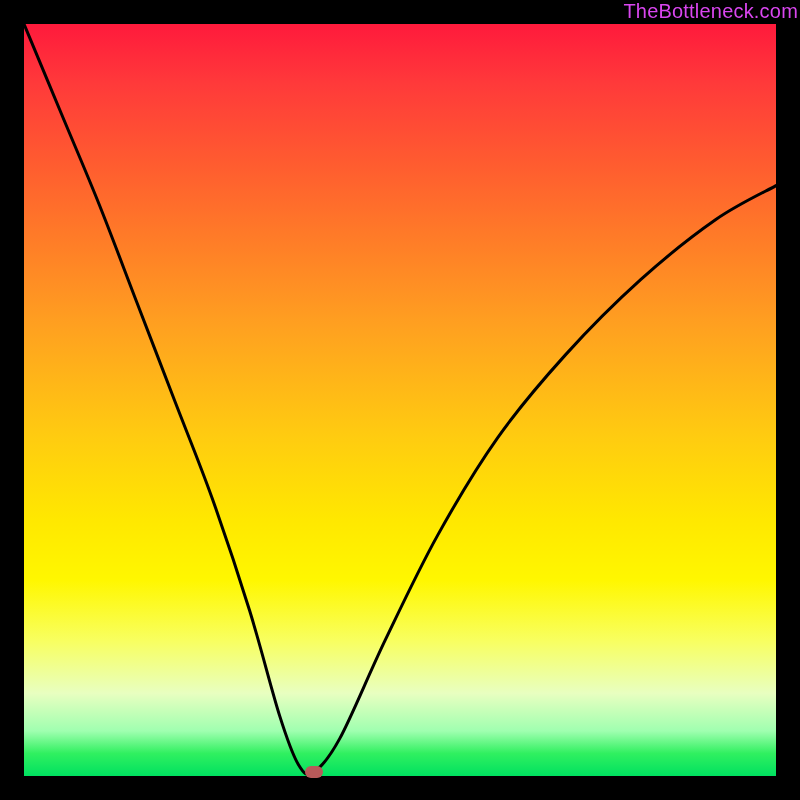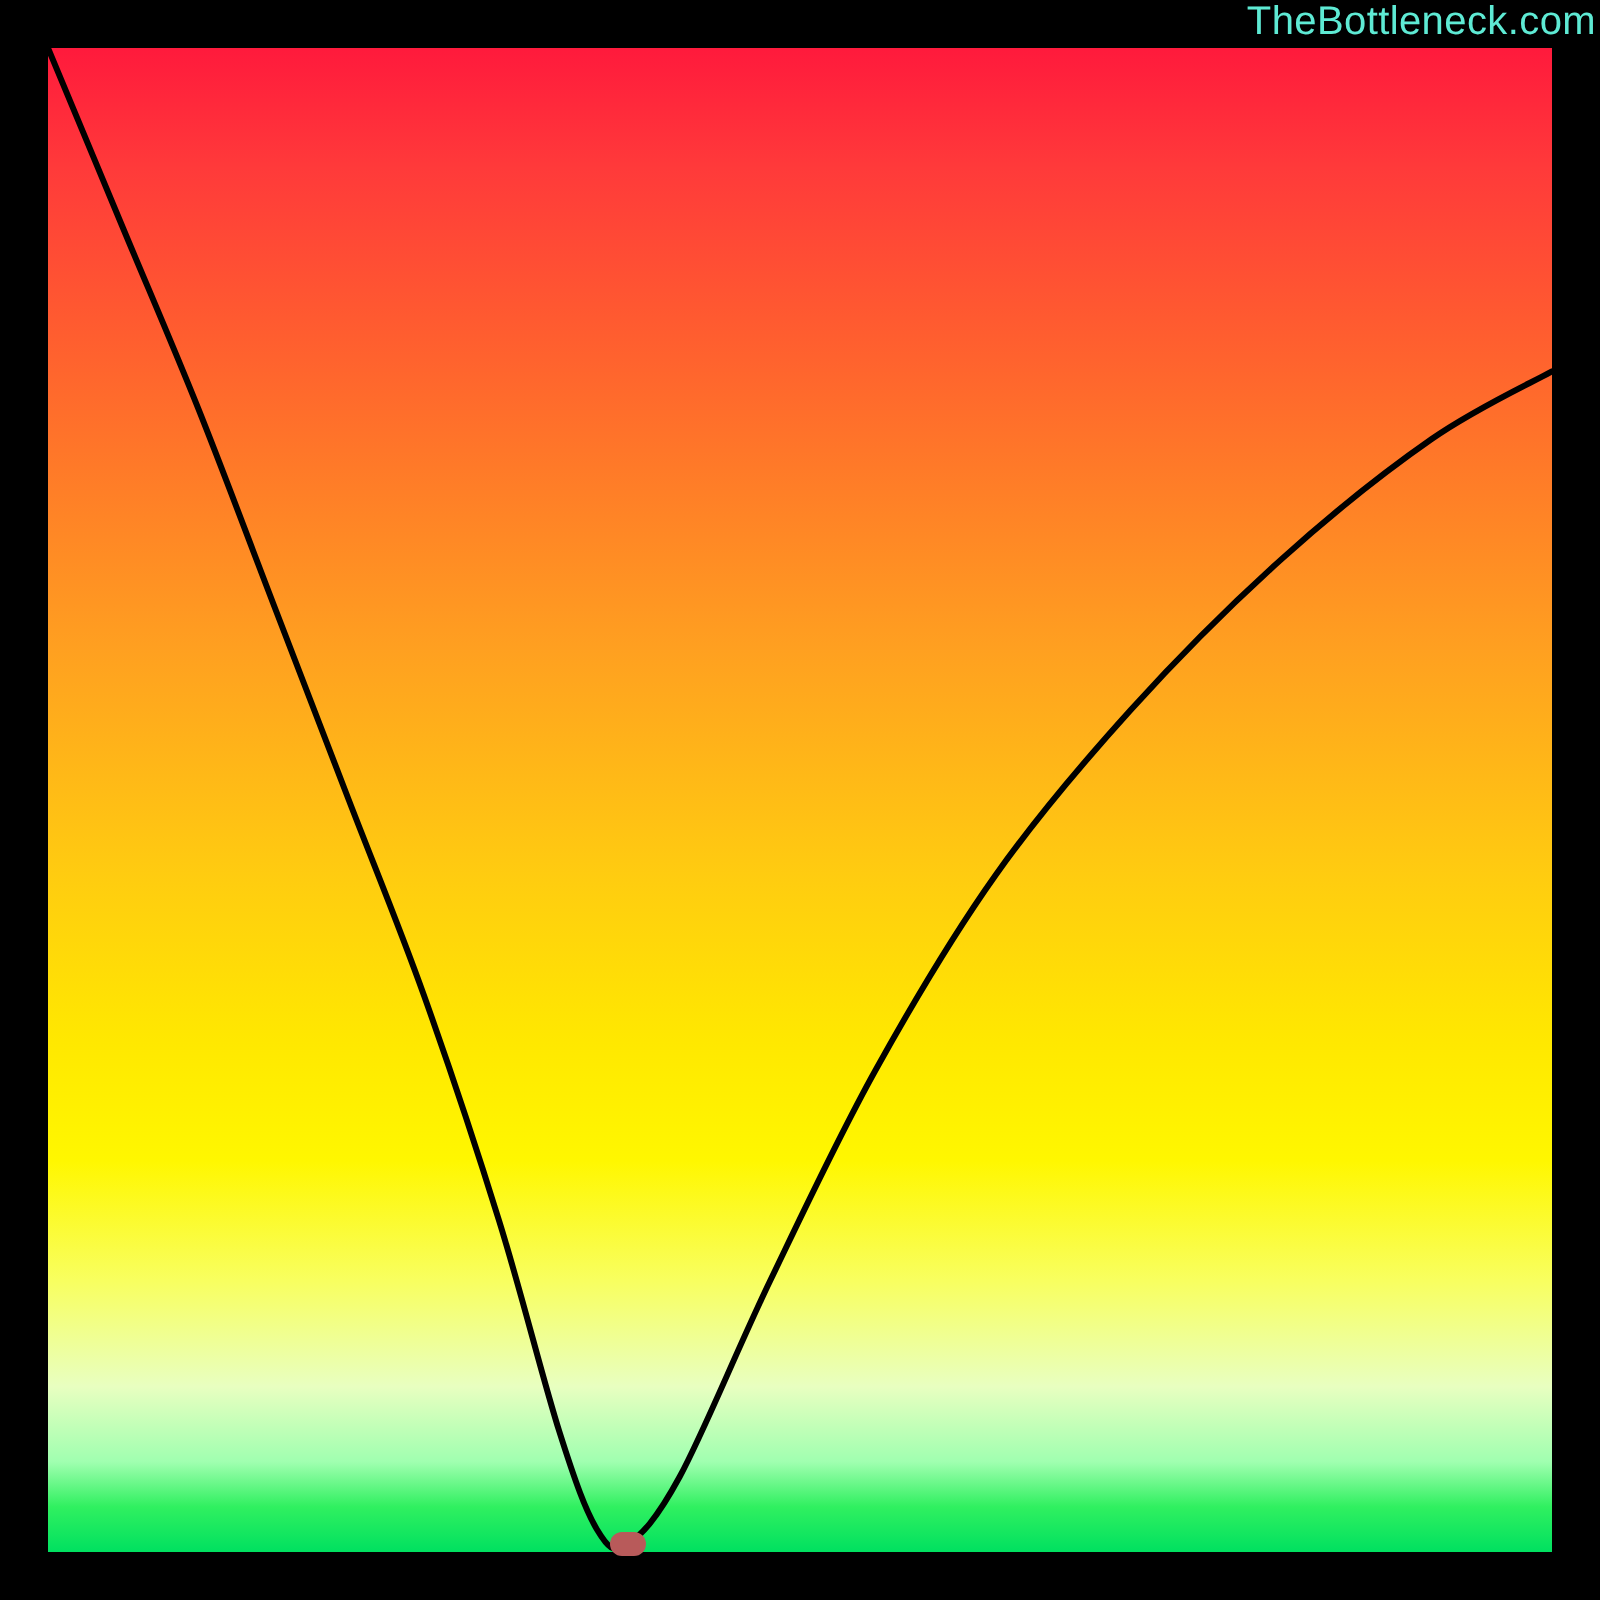--- a/index.html
+++ b/index.html
@@ -38,21 +38,21 @@
       #e8ffc0 89%,
       #a0ffb0 94%,
       #30f060 97%,
       #00e060 100%
     );
   }
   .watermark {
     position: absolute;
     top: 0px;
     right: 2px;
-    color: #5eead4;
+    color: #d946ef;
     font-size: 20px;
     font-weight: 500;
     letter-spacing: 0.2px;
     z-index: 10;
   }
   svg.curve {
     position: absolute;
     left: 0;
     top: 0;
     width: 100%;

